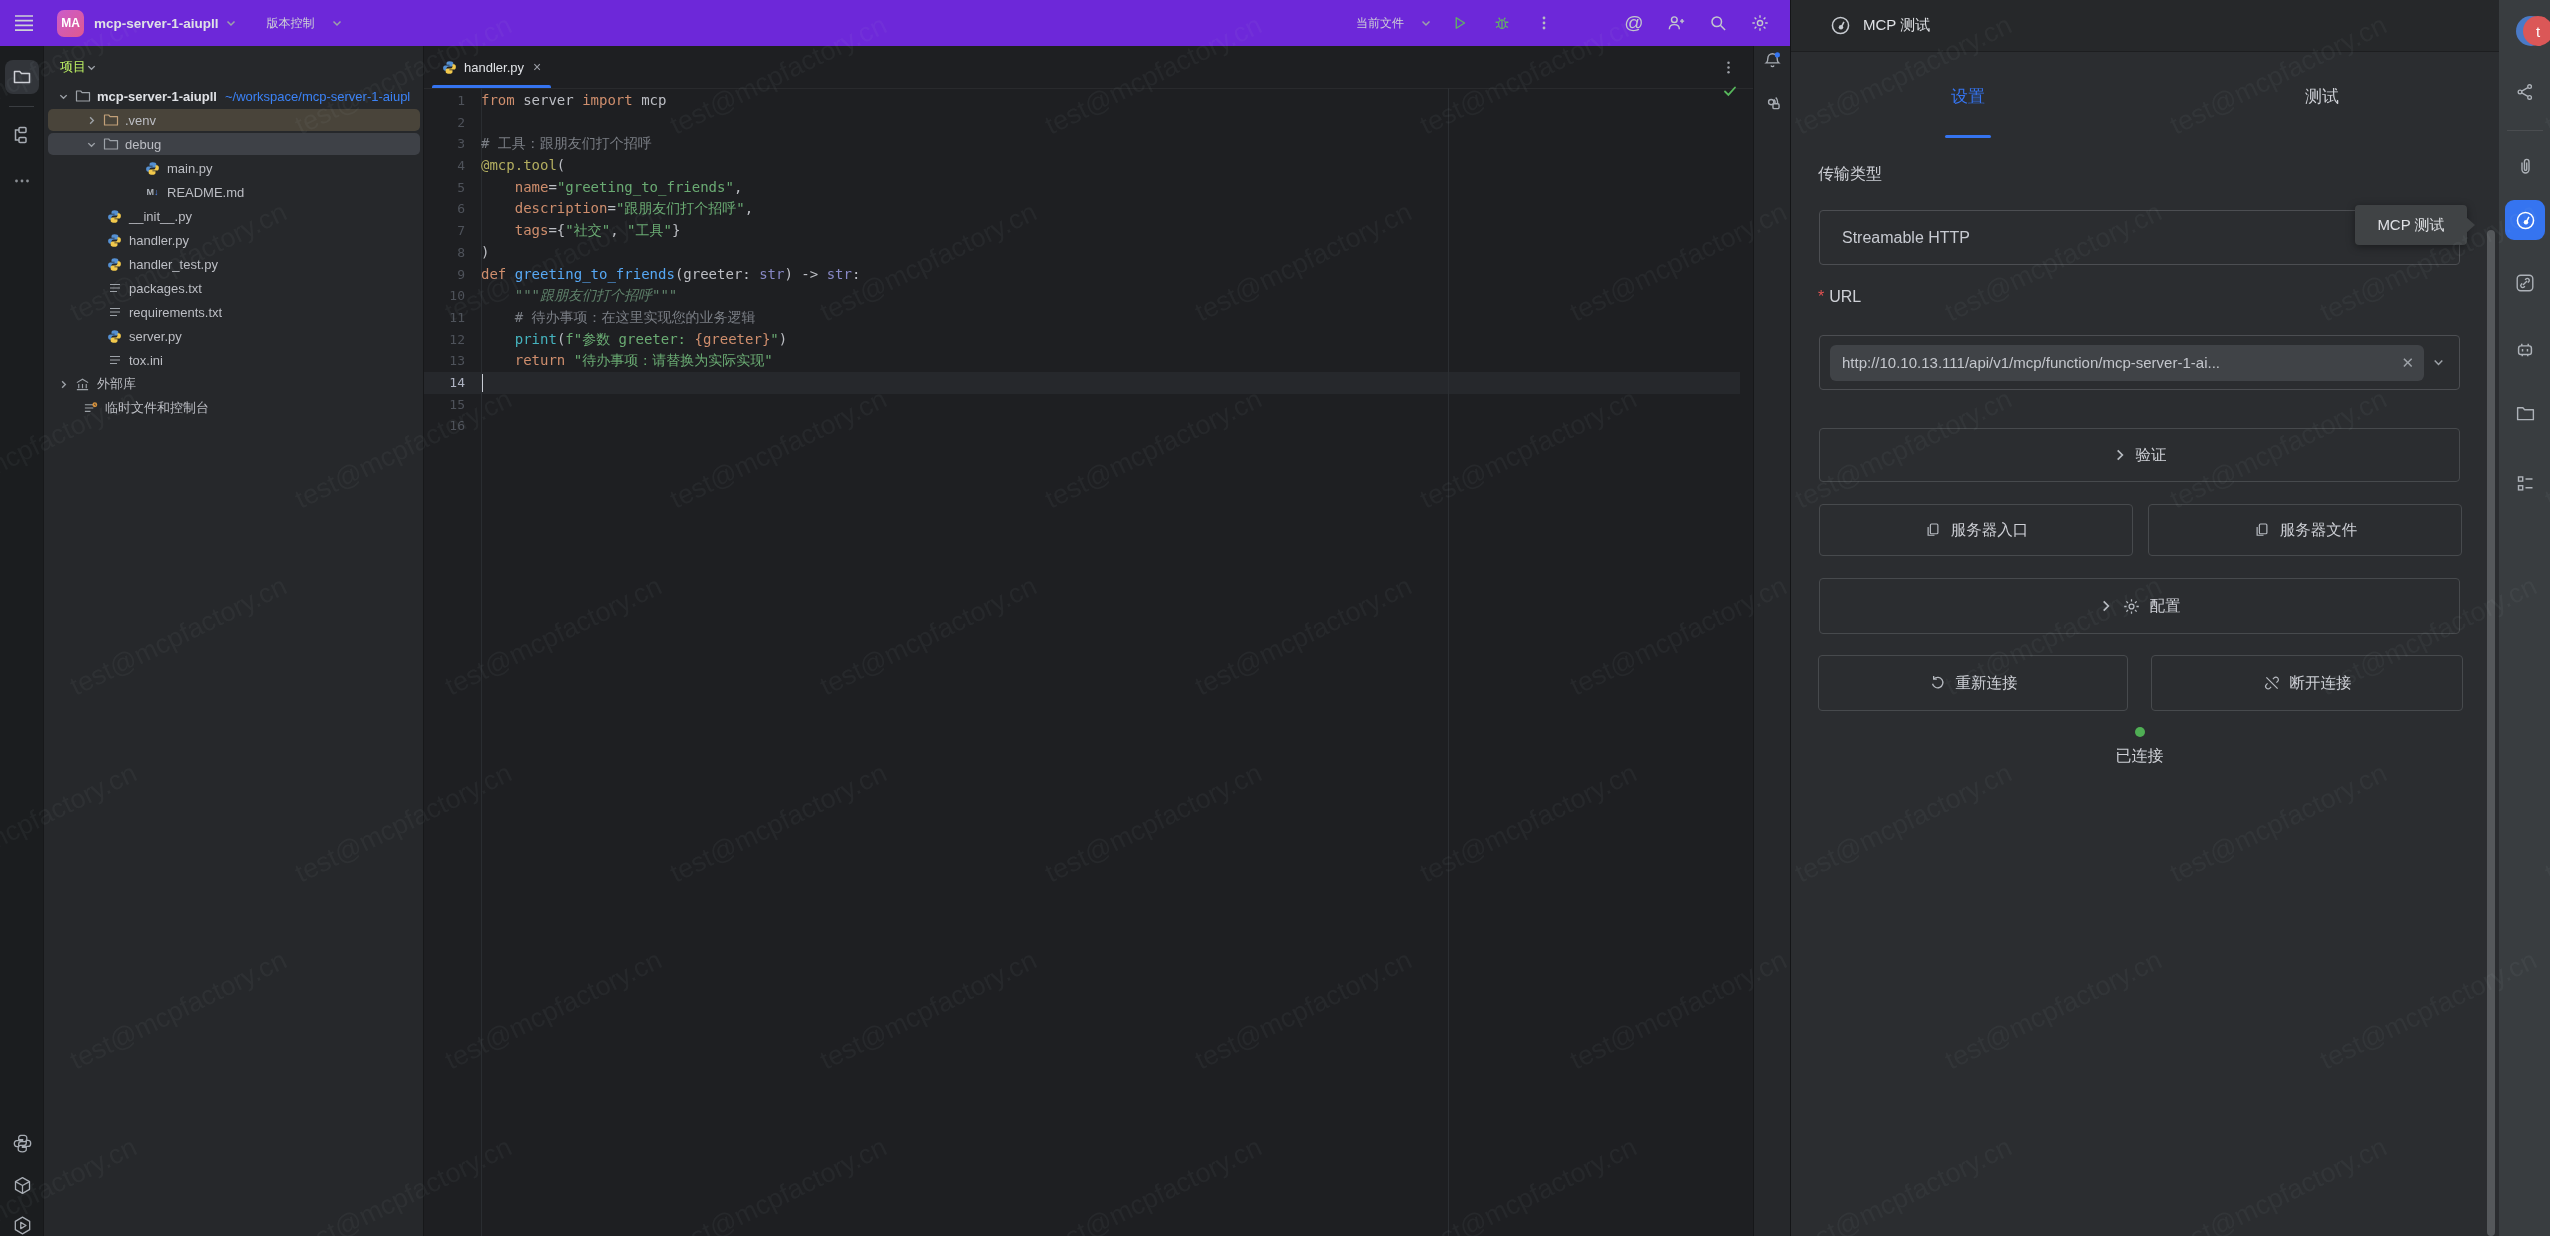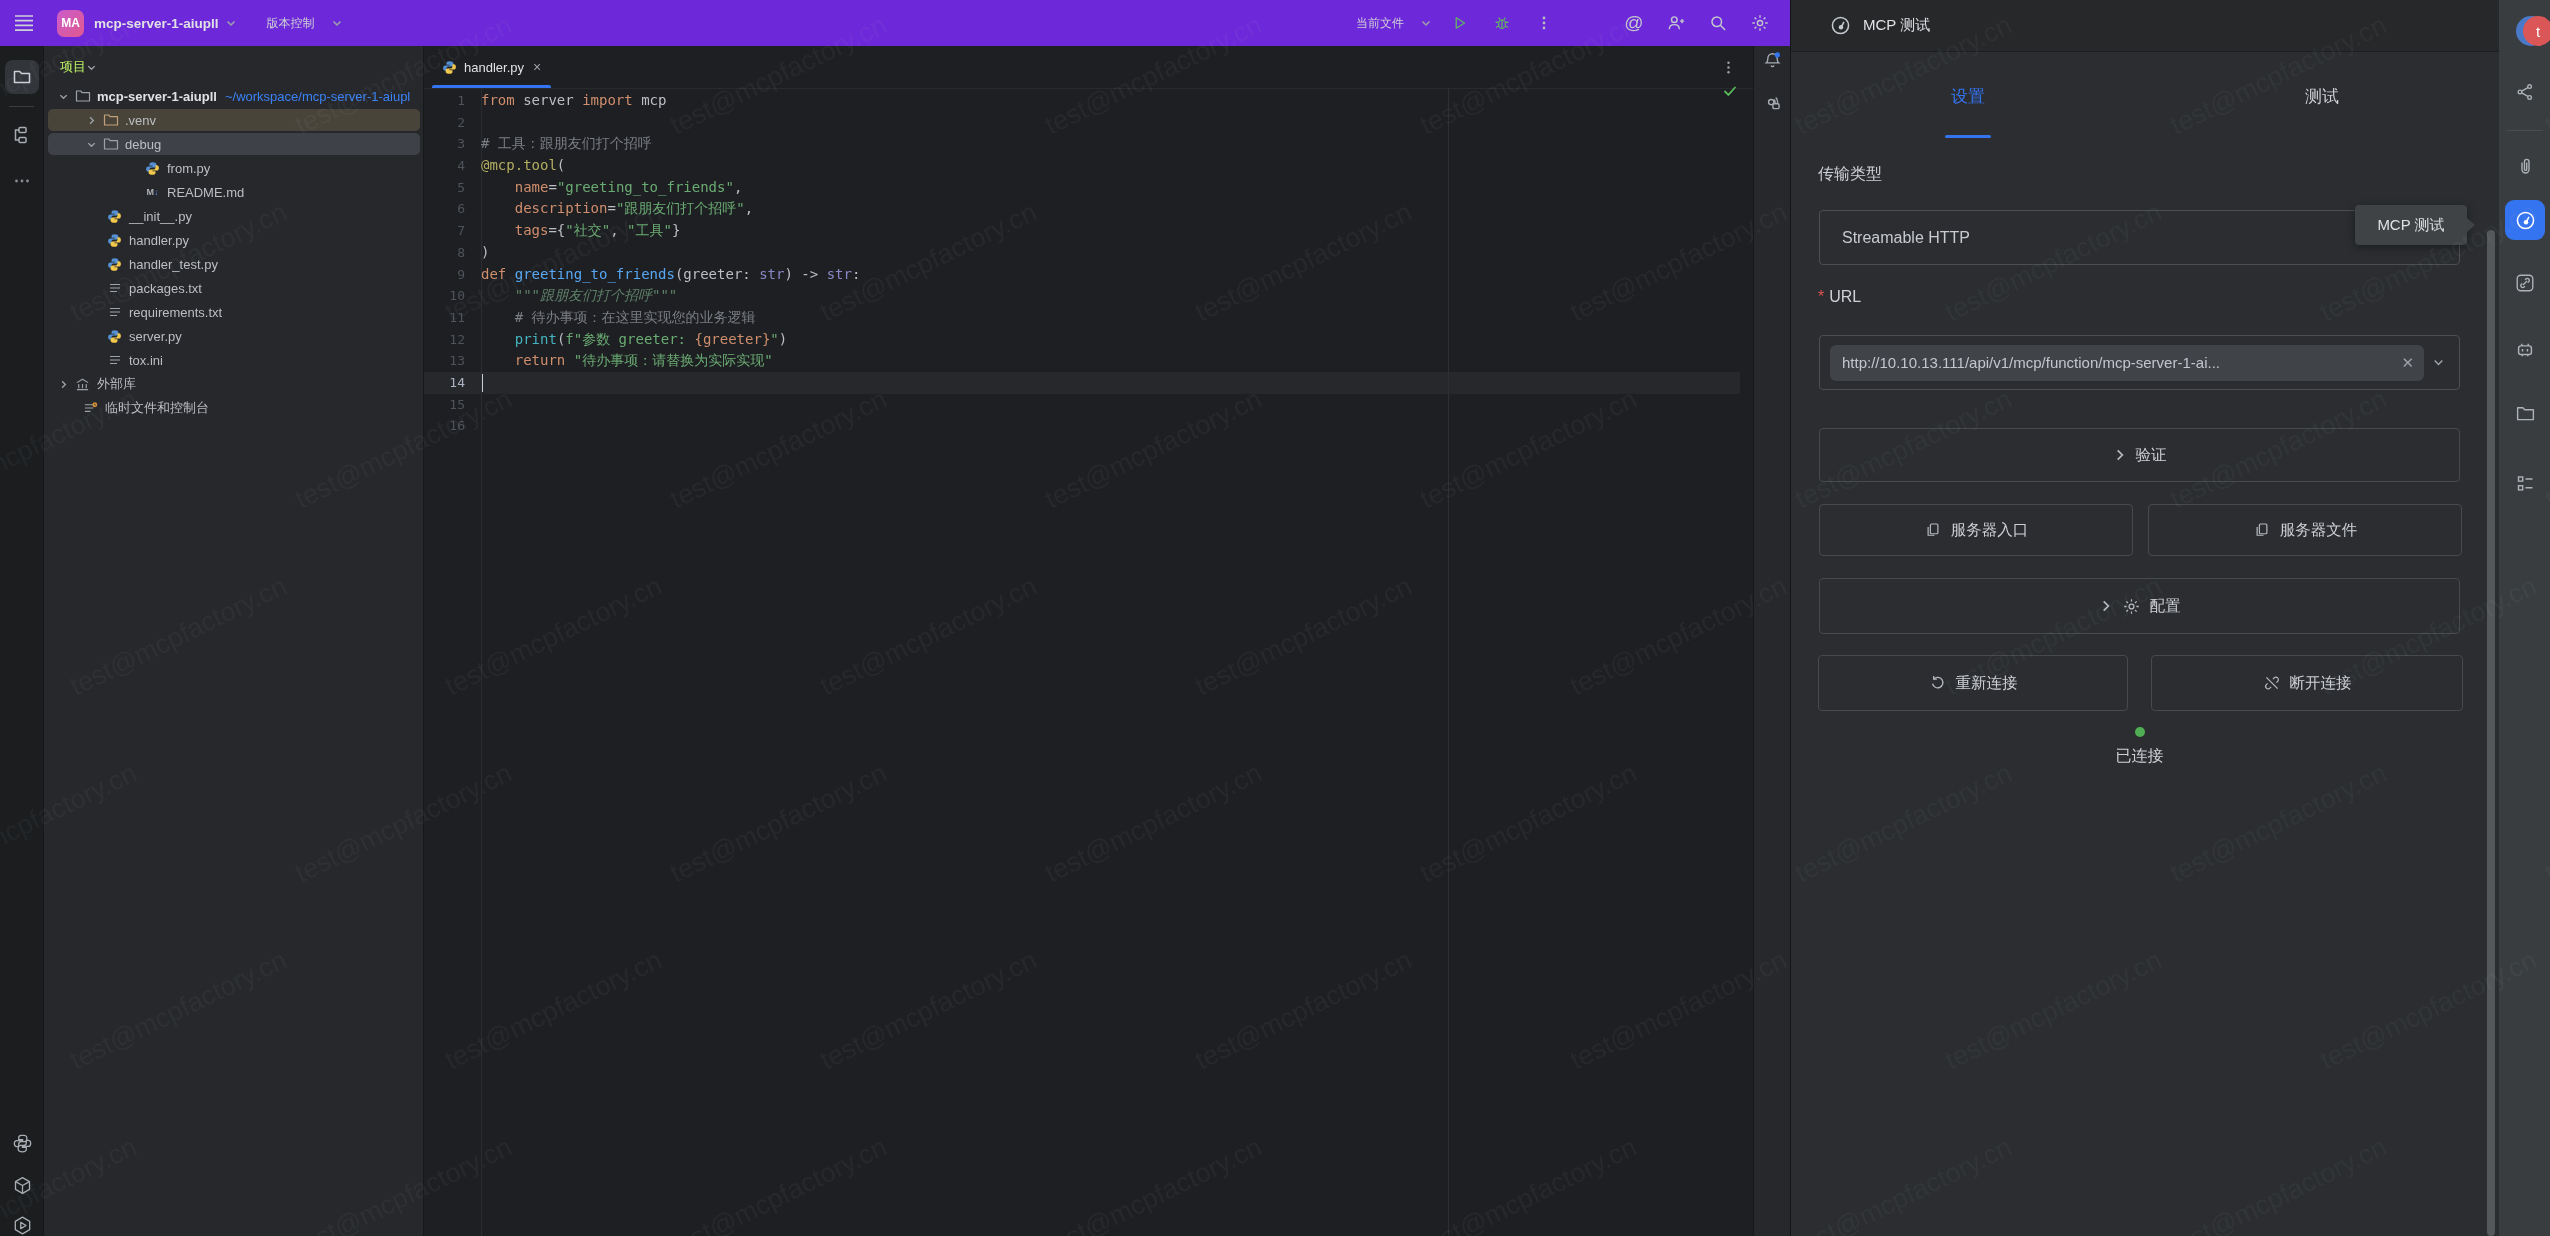--- a/index.html
+++ b/index.html
@@ -260,21 +260,21 @@
         </span>
       <span>debug</span>
     </div>
     <div class="trow" style="padding-left:96px">
       <span class="tic">
           <svg width="15" height="15" viewBox="0 0 16 16">
             <path fill="#5590d2" d="M8 1.3c-2.1 0-3.2.8-3.2 2.2v1.6h3.3v.7H3.4C2 5.8 1.2 7 1.2 8.6s.8 2.8 2.2 2.8h1.4V9.2c0-1.2 1-2.2 2.3-2.2h3.1c1 0 1.9-.9 1.9-1.9V3.5c0-1.4-1.5-2.2-4.1-2.2z"></path>
             <path fill="#f2c94c" d="M8 14.7c2.1 0 3.2-.8 3.2-2.2v-1.6H7.9v-.7h4.7c1.4 0 2.2-1.2 2.2-2.8s-.8-2.8-2.2-2.8h-1.4v2.2c0 1.2-1 2.2-2.3 2.2H5.8c-1 0-1.9.9-1.9 1.9v1.6c0 1.4 1.5 2.2 4.1 2.2z"></path>
           </svg>
         </span>
-      <span>from.py</span>
+      <span>main.py</span>
     </div>
     <div class="trow" style="padding-left:96px">
       <span class="tic md-ic">M<b>↓</b></span>
       <span>README.md</span>
     </div>
     <div class="trow" style="padding-left:58px">
       <span class="tic">
           <svg width="15" height="15" viewBox="0 0 16 16">
             <path fill="#5590d2" d="M8 1.3c-2.1 0-3.2.8-3.2 2.2v1.6h3.3v.7H3.4C2 5.8 1.2 7 1.2 8.6s.8 2.8 2.2 2.8h1.4V9.2c0-1.2 1-2.2 2.3-2.2h3.1c1 0 1.9-.9 1.9-1.9V3.5c0-1.4-1.5-2.2-4.1-2.2z"></path>
             <path fill="#f2c94c" d="M8 14.7c2.1 0 3.2-.8 3.2-2.2v-1.6H7.9v-.7h4.7c1.4 0 2.2-1.2 2.2-2.8s-.8-2.8-2.2-2.8h-1.4v2.2c0 1.2-1 2.2-2.3 2.2H5.8c-1 0-1.9.9-1.9 1.9v1.6c0 1.4 1.5 2.2 4.1 2.2z"></path>

